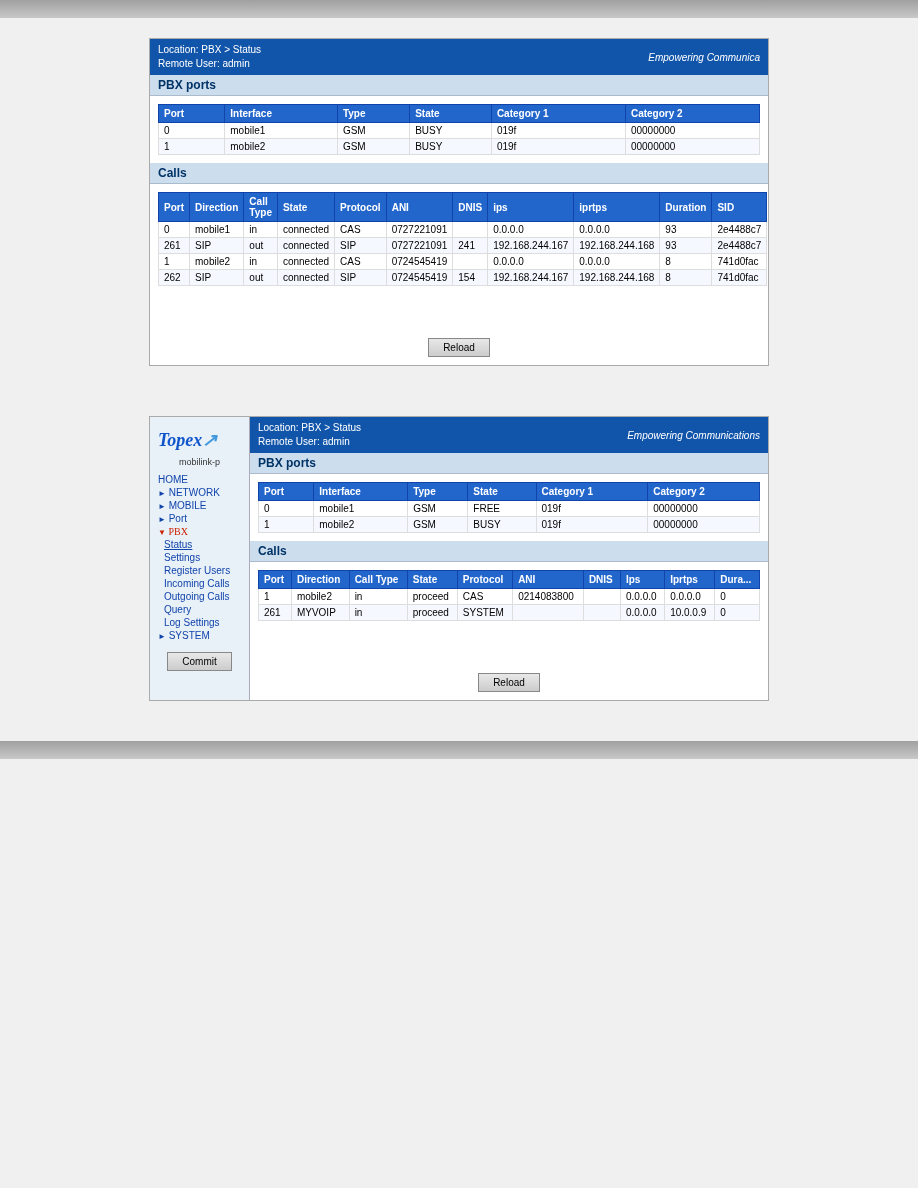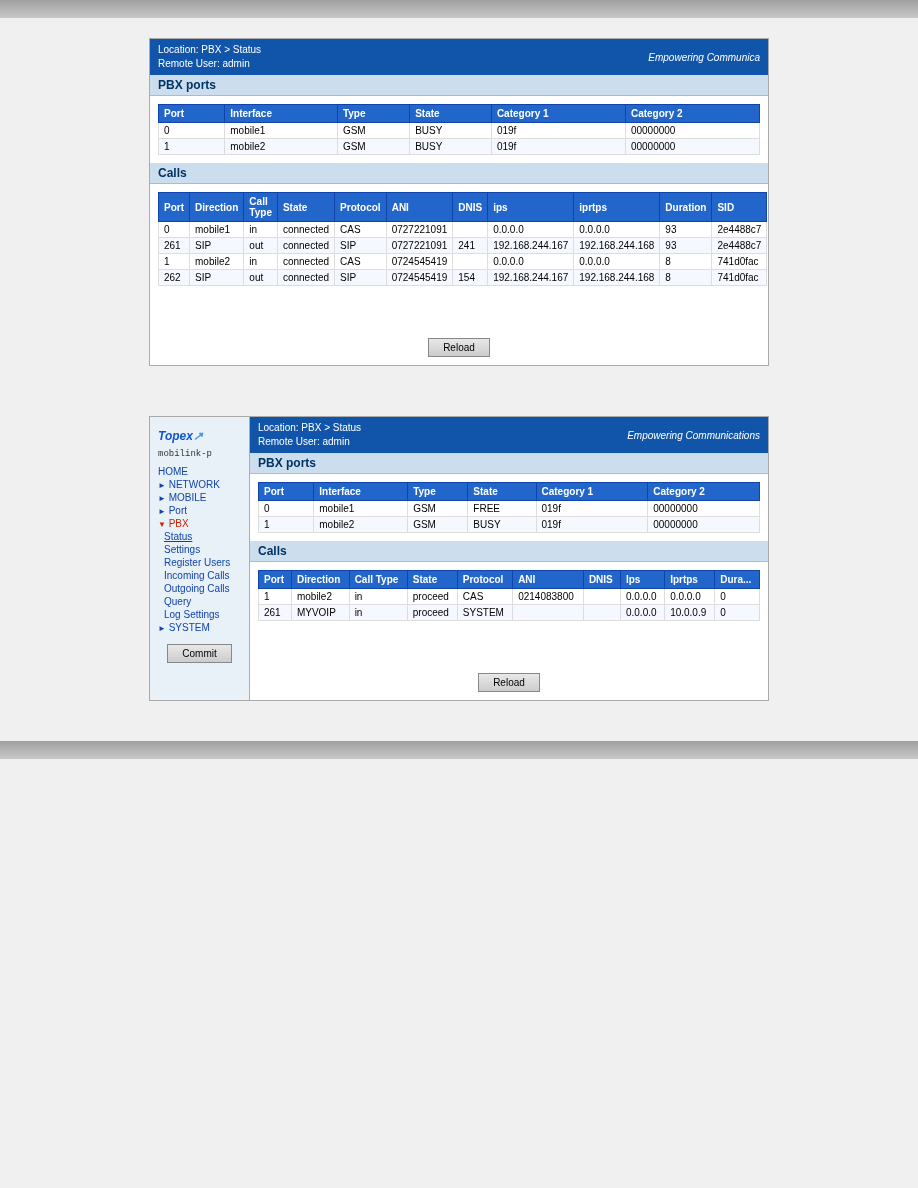--- a/index.html
+++ b/index.html
@@ -118,33 +118,33 @@
       background: #e8f0f8;
       border-right: 1px solid #aab;
       padding: 8px 0;
       flex-shrink: 0;
     }
 
     .sidebar-device-name {
       padding: 2px 8px 6px 8px;
       font-size: 9px;
       color: #333;
-      text-align: left;
-      font-family: Liberation Mono, monospace;
+      text-align: center;
     }
 
     .sidebar-nav .nav-item {
       padding: 1px 8px;
       font-size: 10px;
       color: #1144aa;
       cursor: pointer;
     }
 
     .sidebar-nav .nav-item.active {
       color: #cc2200;
+      font-family: Liberation Serif, serif;
     }
 
     .sidebar-nav .sub-item {
       padding: 1px 14px;
       font-size: 10px;
       color: #1144aa;
       cursor: pointer;
     }
 
     .sidebar-nav .sub-item.active-sub {
@@ -175,25 +175,26 @@
       background: #1155aa;
       color: #fff;
       padding: 4px 8px;
       display: flex;
       justify-content: space-between;
       align-items: center;
       font-size: 10px;
     }
 
     .topex-logo-text {
-      font-size: 12px;
+      font-size: 18px;
       font-weight: bold;
       color: #1155cc;
       font-style: italic;
       padding: 4px 8px;
+      font-family: Liberation Serif, serif;
     }
 
     .logo-arrow {
       color: #4499dd;
     }
   </style>
 </head>
 <body>
 
 <div class="top-bar"></div>

